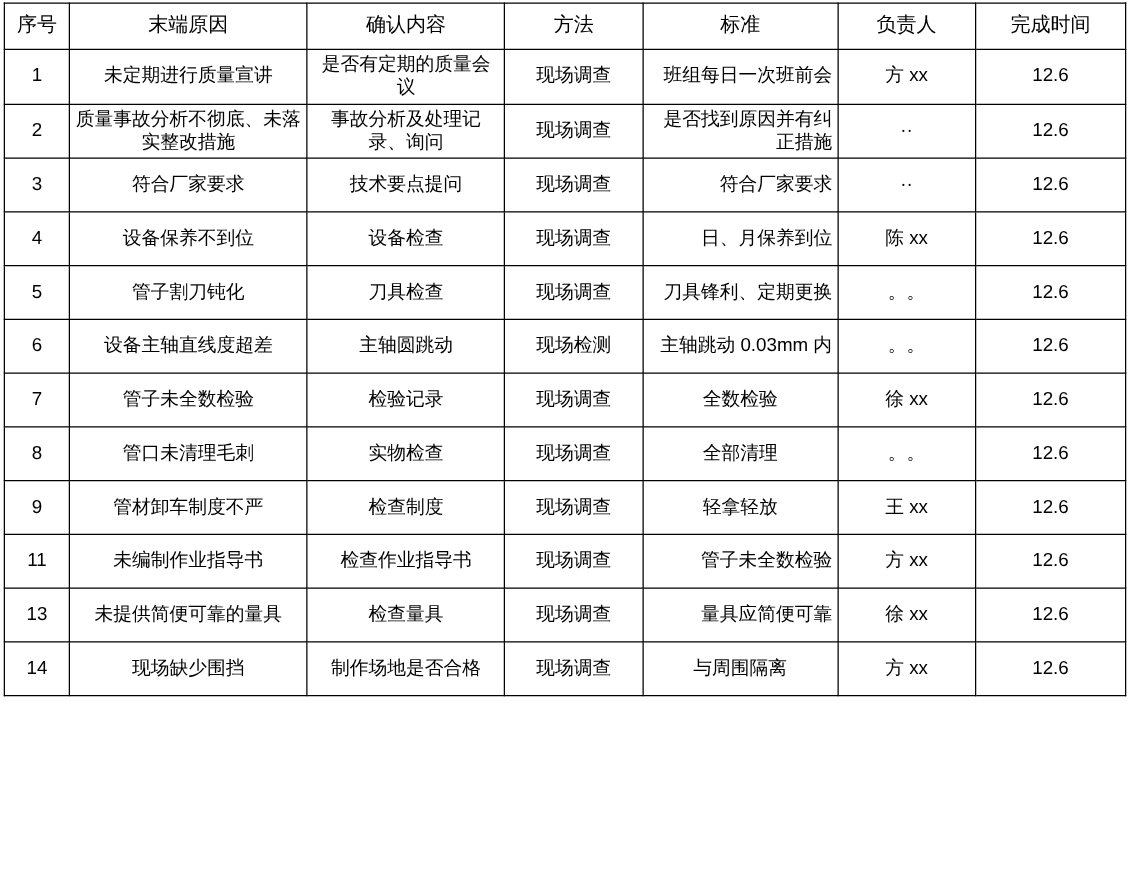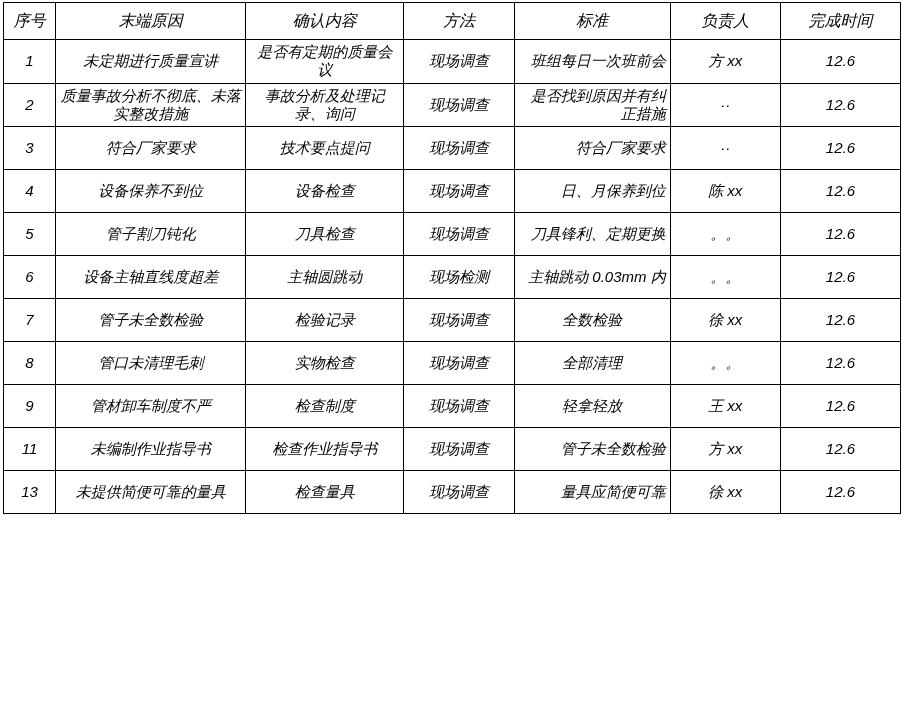--- a/index.html
+++ b/index.html
@@ -10,21 +10,20 @@
   body {
     width: 904px;
     height: 716px;
     font-family: "Liberation Sans", sans-serif;
     color: #000000;
   }
   #sheet {
     width: 748px;
     box-sizing: border-box;
     padding: 0;
-    font-style: italic;
   }
   table.cause-table {
     border-collapse: collapse;
     table-layout: fixed;
     width: 898px;
     margin: 2px 0 0 3px;
     font-size: 15px;
   }
   table.cause-table th,
   table.cause-table td {
@@ -172,15 +171,24 @@
       </tr>
       <tr>
         <td class="no row-cell">13</td>
         <td class="center row-cell">未提供简便可靠的量具</td>
         <td class="center row-cell">检查量具</td>
         <td class="center row-cell">现场调查</td>
         <td class="left row-cell">量具应简便可靠</td>
         <td class="center row-cell">徐 xx</td>
         <td class="center row-cell">12.6</td>
       </tr>
+      <tr>
+        <td class="no row-cell">14</td>
+        <td class="center row-cell">现场缺少围挡</td>
+        <td class="center row-cell">制作场地是否合格</td>
+        <td class="center row-cell">现场调查</td>
+        <td class="center row-cell">与周围隔离</td>
+        <td class="center row-cell">方 xx</td>
+        <td class="center row-cell">12.6</td>
+      </tr>
     </tbody>
   </table>
 </div>
 
 </body></html>

